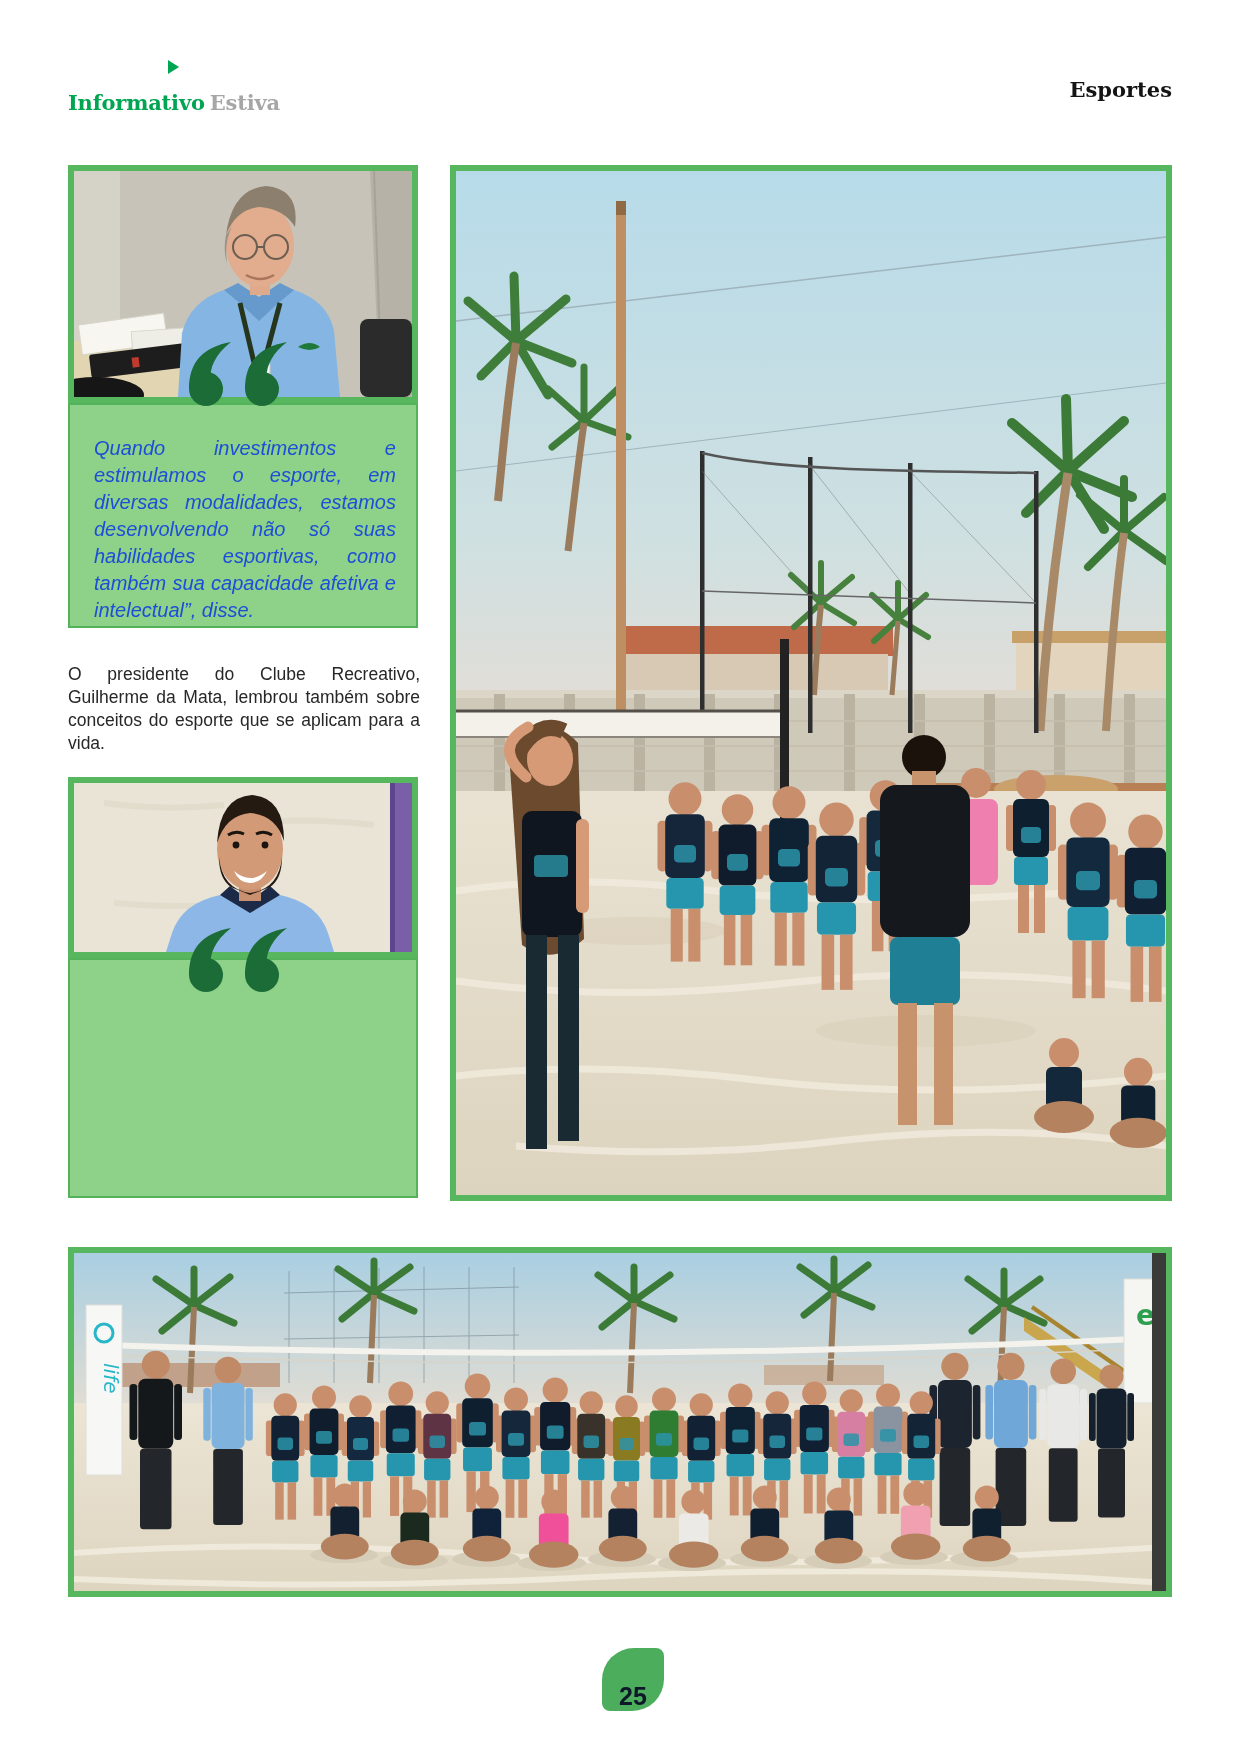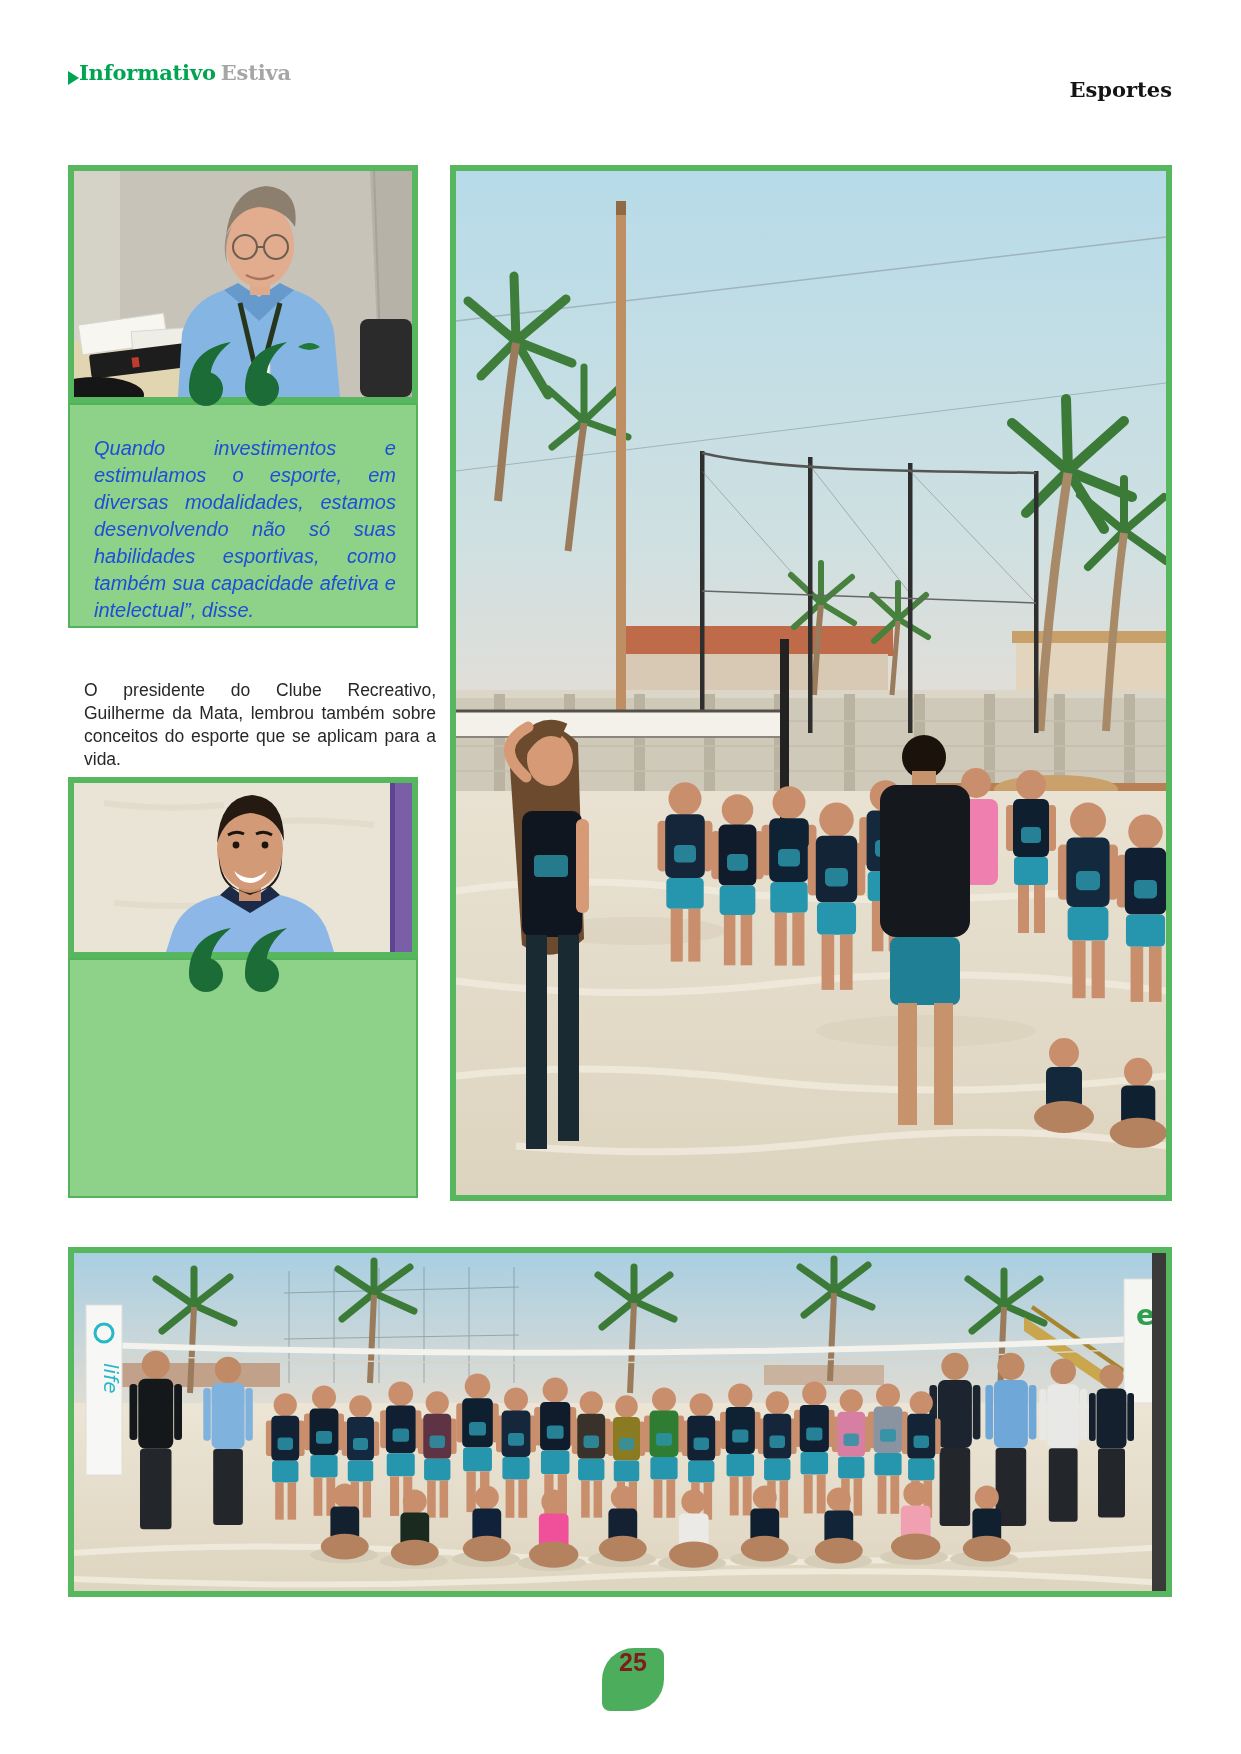--- a/index.html
+++ b/index.html
@@ -1,20 +1,20 @@
 <!DOCTYPE html>
 <html lang="pt"><head>
 <meta charset="utf-8">
 <style>
   html,body{margin:0;padding:0;background:#ffffff;}
   .page{position:relative;width:1241px;height:1754px;background:#ffffff;overflow:hidden;
         font-family:"Liberation Sans", sans-serif;}
 
   
-  .hdr-left{position:absolute;left:68px;top:60px;display:flex;align-items:flex-end;gap:0;}
+  .hdr-left{position:absolute;left:68px;top:60px;display:flex;align-items:center;gap:16px;flex-direction:column;}
   .hdr-arrow{width:0;height:0;border-left:11px solid #00a551;border-top:7px solid transparent;
              border-bottom:7px solid transparent;}
   .brand{font-family:"DejaVu Serif", serif;font-weight:bold;font-size:21px;letter-spacing:-0.2px;}
   .brand .b1{color:#00a551;}
   .brand .b2{color:#a6a6a6;margin-left:5px;}
   .hdr-right{position:absolute;right:69px;top:77px;font-family:"DejaVu Serif", serif;
              font-weight:bold;font-size:21px;color:#141414;}
 
   
   .frame{position:absolute;border:6px solid #57b75e;box-sizing:border-box;background:#cfccc2;}
@@ -31,27 +31,27 @@
   .qbox2{top:958px;height:240px;}
   .qtext{margin:0;padding:30px 20px 0 24px;font-style:italic;font-size:20px;line-height:27px;
          color:#1d4ed8;text-align:justify;hyphens:auto;}
   .qbox2 .qtext{padding-top:34px;}
   .qmarks{position:absolute;left:50%;transform:translateX(-50%);width:112px;height:66px;}
   .qbox1 .qmarks{top:-63px;}
   .qbox2 .qmarks{top:-32px;}
   .qmarks svg{display:block;width:100%;height:100%;}
 
   
-  .para{position:absolute;left:68px;top:663px;width:352px;margin:16px;font-size:17.5px;
+  .para{position:absolute;left:68px;top:663px;width:352px;margin:0;font-size:17.5px;
         line-height:23px;color:#272727;text-align:justify;hyphens:auto;}
 
   
   .badge{position:absolute;left:602px;top:1648px;width:62px;height:63px;background:#4cae5c;
-         border-radius:32px 8px 32px 8px;display:flex;align-items:flex-start;justify-content:center;
-         color:#7f1d1d;font-weight:bold;font-size:25px;}
+         border-radius:32px 8px 32px 8px;display:flex;align-items:flex-end;justify-content:center;
+         color:#0f172a;font-weight:bold;font-size:25px;}
 </style>
 </head>
 <body>
 
 <div class="page">
 
   <div class="hdr-left">
     <span class="hdr-arrow"></span>
     <span class="brand"><span class="b1">Informativo</span><span class="b2">Estiva</span></span>
   </div>

